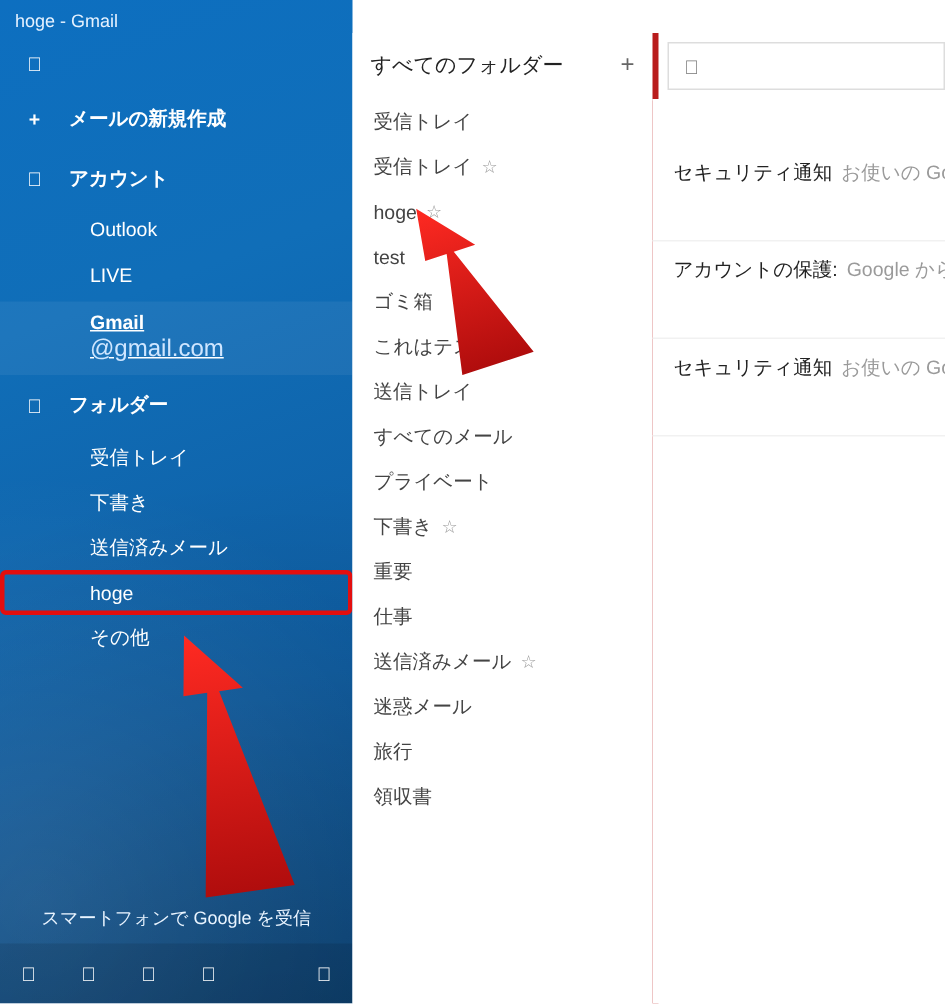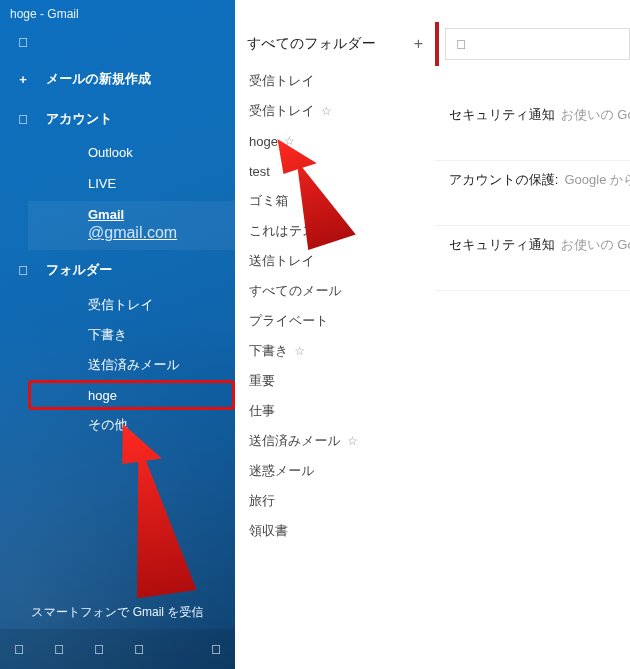--- a/index.html
+++ b/index.html
@@ -51,21 +51,20 @@
     padding: 0 14px;
     gap: 14px;
     cursor: default;
     position: relative;
     color: #fff;
   }
   .row.sub {
     padding-left: 60px;
     height: 30px;
     font-size: 13px;
-    margin-left: 28px;
   }
   .row.sub .sub2 {
     color: #cfe6ff;
     font-size: 16px;
   }
   .row.sub.account {
     flex-direction: column;
     align-items: flex-start;
     height: auto;
     padding-top: 6px;
@@ -238,21 +237,21 @@
     <span>送信済みメール</span>
   </div>
   <div class="row sub highlight">
     <span>hoge</span>
   </div>
   <div class="row sub">
     <span>その他</span>
   </div>
 
   <div class="promo">
-    <span>スマートフォンで Gmail を受信</span>
+    <span>スマートフォンで Google を受信</span>
   </div>
 
   <div class="sidebar-footer">
     <span class="icon"></span>
     <span class="icon"></span>
     <span class="icon"></span>
     <span class="icon"></span>
     <span class="spacer"></span>
     <span class="icon"></span>
   </div>

